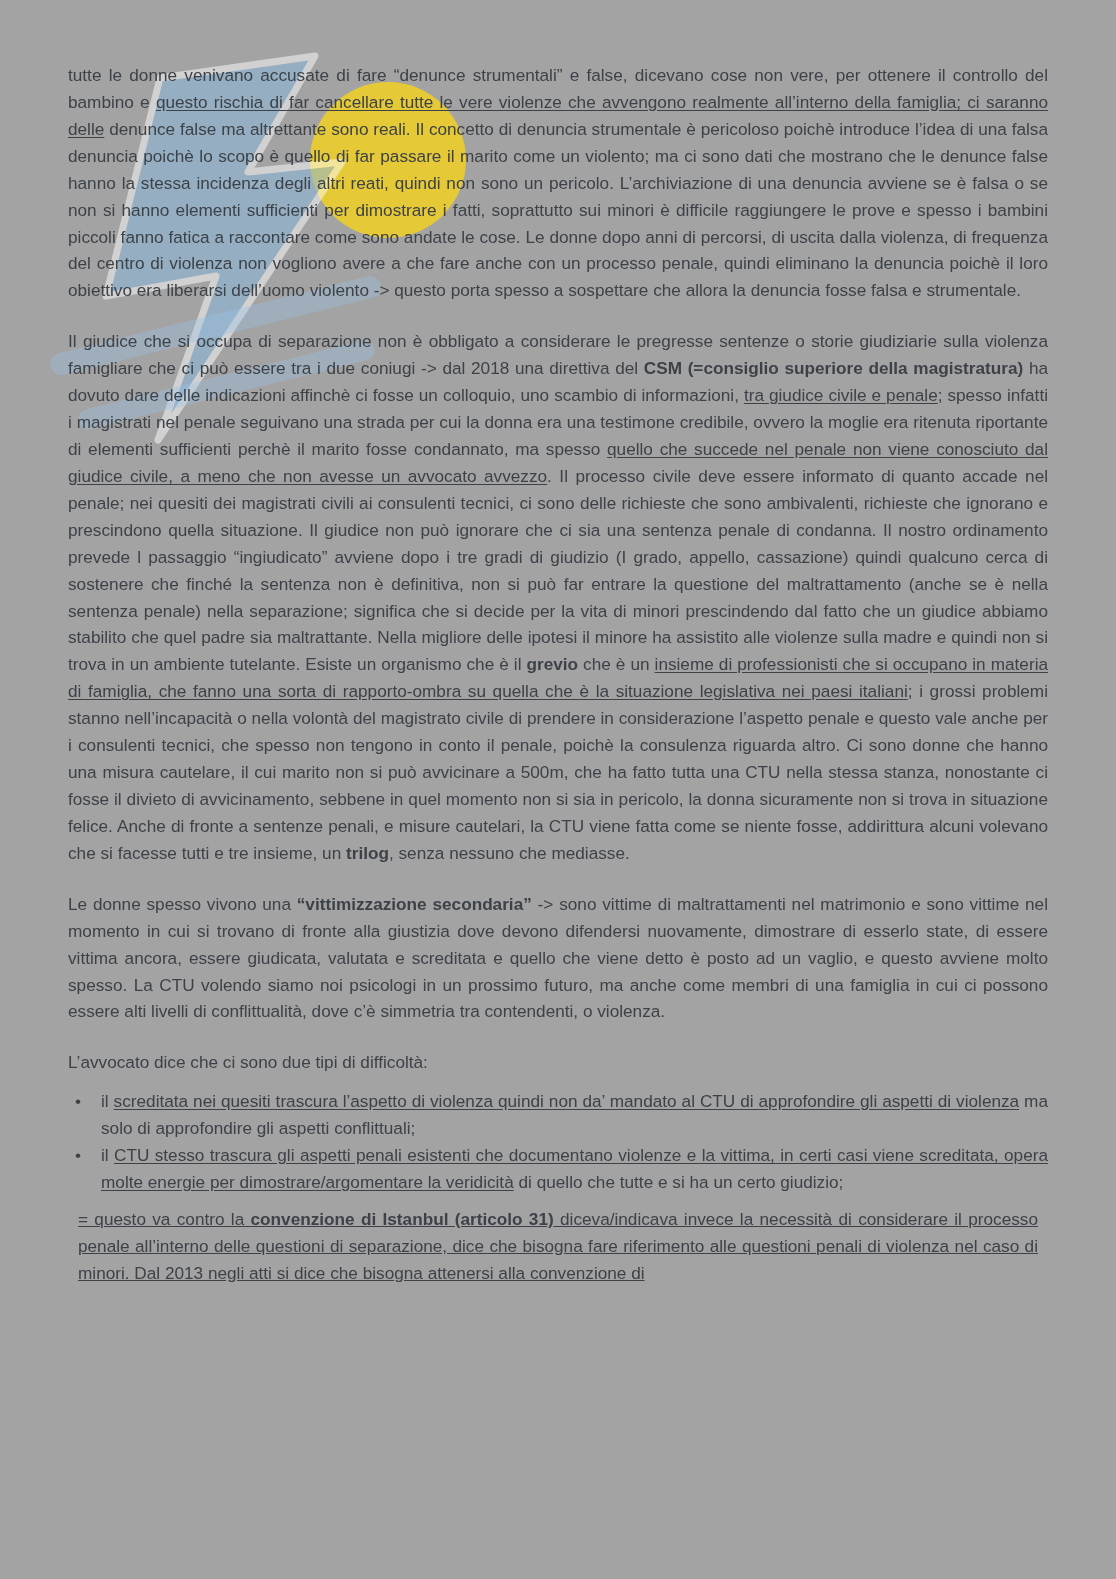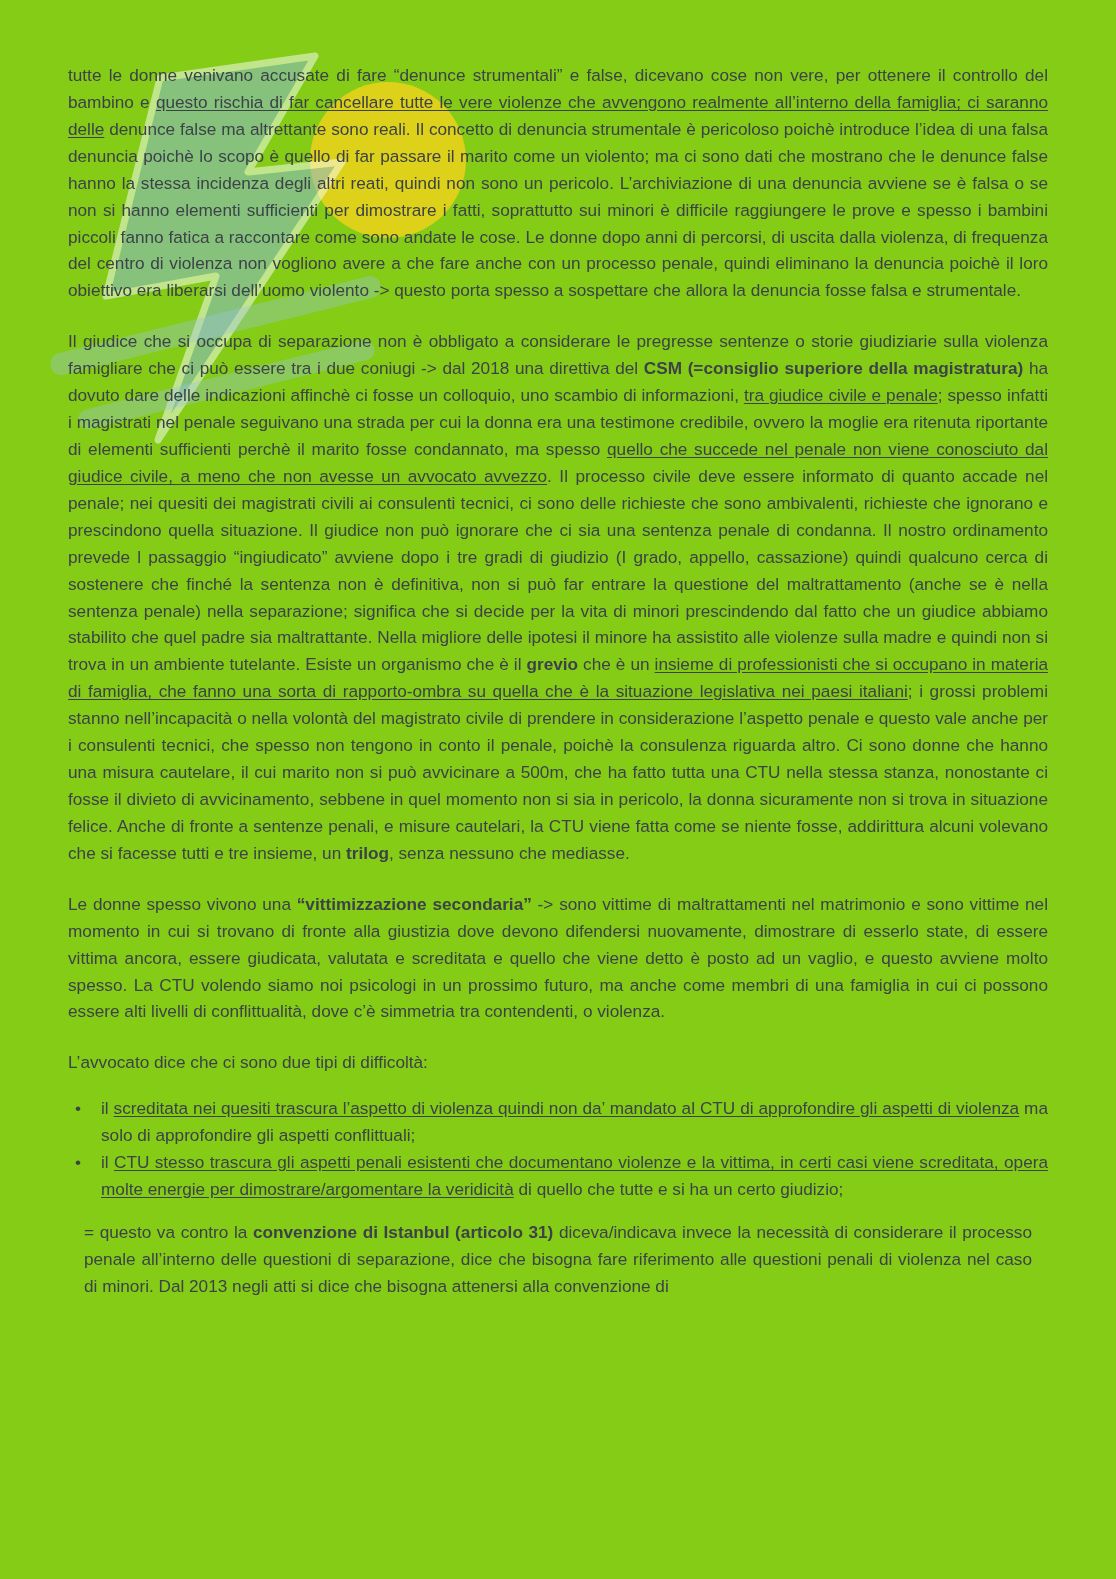--- a/index.html
+++ b/index.html
@@ -4,21 +4,21 @@
 <style>
   html, body {
     margin: 0;
     padding: 0;
     background: #ffffff;
   }
   .page {
     position: relative;
     width: 1116px;
     min-height: 1579px;
-    background: #84cc16;
+    background: #a3a3a3;
     overflow: hidden;
     font-family: "Liberation Sans", sans-serif;
   }
   .watermark {
     position: absolute;
     left: 10px;
     top: 20px;
     width: 490px;
     height: 440px;
     z-index: 0;
@@ -30,23 +30,23 @@
     padding: 62px 68px 40px 68px;
     color: #3c4248;
     font-size: 17.2px;
     line-height: 1.565;
     text-align: justify;
   }
   .content p {
     margin: 0 0 24px 0;
   }
   
-  .content > p:nth-of-type(4) { margin-bottom: 19px; }
+  .content > p:nth-of-type(4) { margin-bottom: 12px; }
   
-  .content > p:nth-of-type(5) { margin: 16px; }
+  .content > p:nth-of-type(5) { margin: 10px; text-decoration: underline; }
   .b { font-weight: 700; }
   .u { text-decoration: underline; text-underline-offset: 2px; }
   ul.bullets {
     list-style: none;
     margin: 0;
     padding: 0;
   }
   ul.bullets li {
     position: relative;
     padding-left: 33px;

